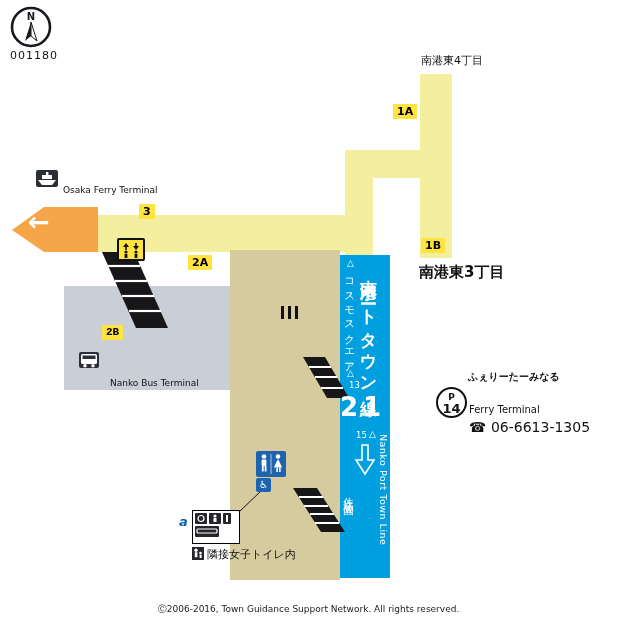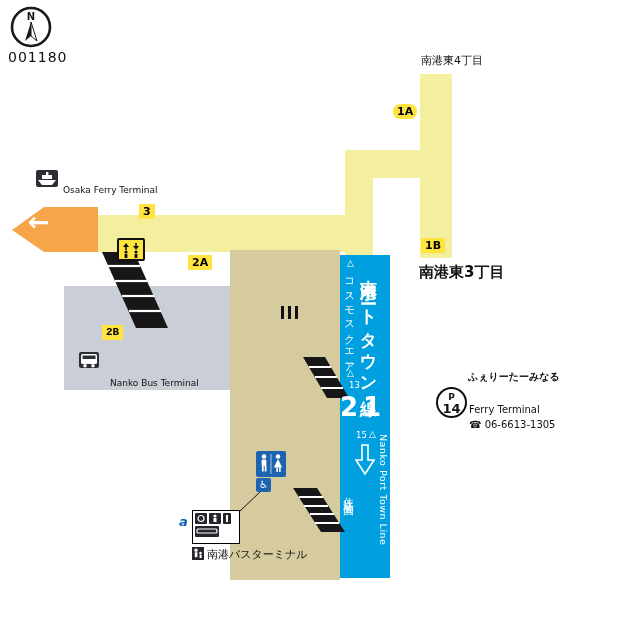--- a/index.html
+++ b/index.html
@@ -8,26 +8,26 @@
   .abs{position:absolute;white-space:nowrap;}
   svg{display:block;}
   #shapes{position:absolute;left:0;top:0;}
 
   .badge{position:absolute;background:var(--c-badge_yellow,#ffe33f);color:#000;
          font-size:11px;font-weight:700;line-height:15px;padding:0 4px;text-align:center;}
 
   .vtext{writing-mode:vertical-rl;text-orientation:mixed;}
 
   #compass{position:absolute;left:10px;top:6px;}
-  #map-code{left:8px;top:49px;width:52px;text-align:center;font-size:14px;letter-spacing:1px;}
+  #map-code{left:8px;top:49px;width:52px;text-align:center;font-size:11px;letter-spacing:1px;}
 
   #street-ne4{left:421px;top:53px;font-size:11px;}
   #street-ne3{left:419px;top:263px;font-size:15px;font-weight:bold;}
 
-  #exit-1a{left:393px;top:104px;border-radius:7px;}
+  #exit-1a{left:393px;top:104px;}
   #exit-1b{left:421px;top:238px;}
   #exit-3{left:139px;top:204px;}
   #exit-2a{left:188px;top:255px;}
   #exit-2b{left:102px;top:325px;font-family:Liberation Mono, monospace;}
 
   #ferry-icon{left:36px;top:170px;width:22px;height:17px;background:#2b2e34;border-radius:2px;}
   #ferry-jp{left:62px;top:168px;font-size:13px;font-weight:700;}
   #ferry-en{left:63px;top:185px;font-size:9px;}
 
   #west-arrow{left:28px;top:209px;font-size:26px;line-height:26px;color:#fff;font-weight:700;}
@@ -63,21 +63,21 @@
   #down-arrow{left:353px;top:443px;}
   #dir-down{left:342px;top:489px;color:#fff;font-size:10.5px;letter-spacing:2px;}
 
   #station-symbol{left:436px;top:387px;width:31px;height:31px;border:2px solid #111;border-radius:50%;
                   background:#fff;text-align:center;box-sizing:border-box;}
   #sym-letter{display:block;font-size:9px;font-weight:700;line-height:9px;margin-top:4px;}
   #sym-num{display:block;font-size:13px;font-weight:700;line-height:14px;}
   #st-kana{left:468px;top:370px;font-size:10px;font-weight:bold;}
   #st-name{left:466px;top:382px;font-size:15px;font-weight:700;}
   #st-en{left:469px;top:404px;font-size:10px;}
-  #st-phone{left:469px;top:419px;font-size:10px;}
+  #st-phone{left:469px;top:419px;font-size:14px;}
 
   #footer{left:0;top:603px;width:100%;text-align:center;font-size:9px;color:#222;}
 </style>
 </head>
 <body>
 
 <div class="stage">
 
   <svg id="shapes" width="617" height="624" viewBox="0 0 617 624">
     <rect x="58" y="215" width="315" height="37" style="fill:var(--c-path_yellow,#f4ef9e)"></rect>
@@ -235,16 +235,17 @@
     </div>
   </div>
   <div class="abs" id="note-icon">
     <svg width="12" height="13" viewBox="0 0 12 13">
       <circle cx="4" cy="3.2" r="1.7" fill="#fff"></circle>
       <rect x="2.8" y="5.2" width="2.6" height="5" fill="#fff"></rect>
       <circle cx="8.5" cy="6" r="1.3" fill="#fff"></circle>
       <rect x="7.6" y="7.5" width="2" height="3.5" fill="#fff"></rect>
     </svg>
   </div>
-  <div class="abs" id="note-text">南港バスターミナル</div>
-
+  <div class="abs" id="note-text">隣接女子トイレ内</div>
+
+  <div class="abs" id="footer">Ⓒ2006-2016, Town Guidance Support Network. All rights reserved.</div>
 
 </div>
 
 </body></html>

